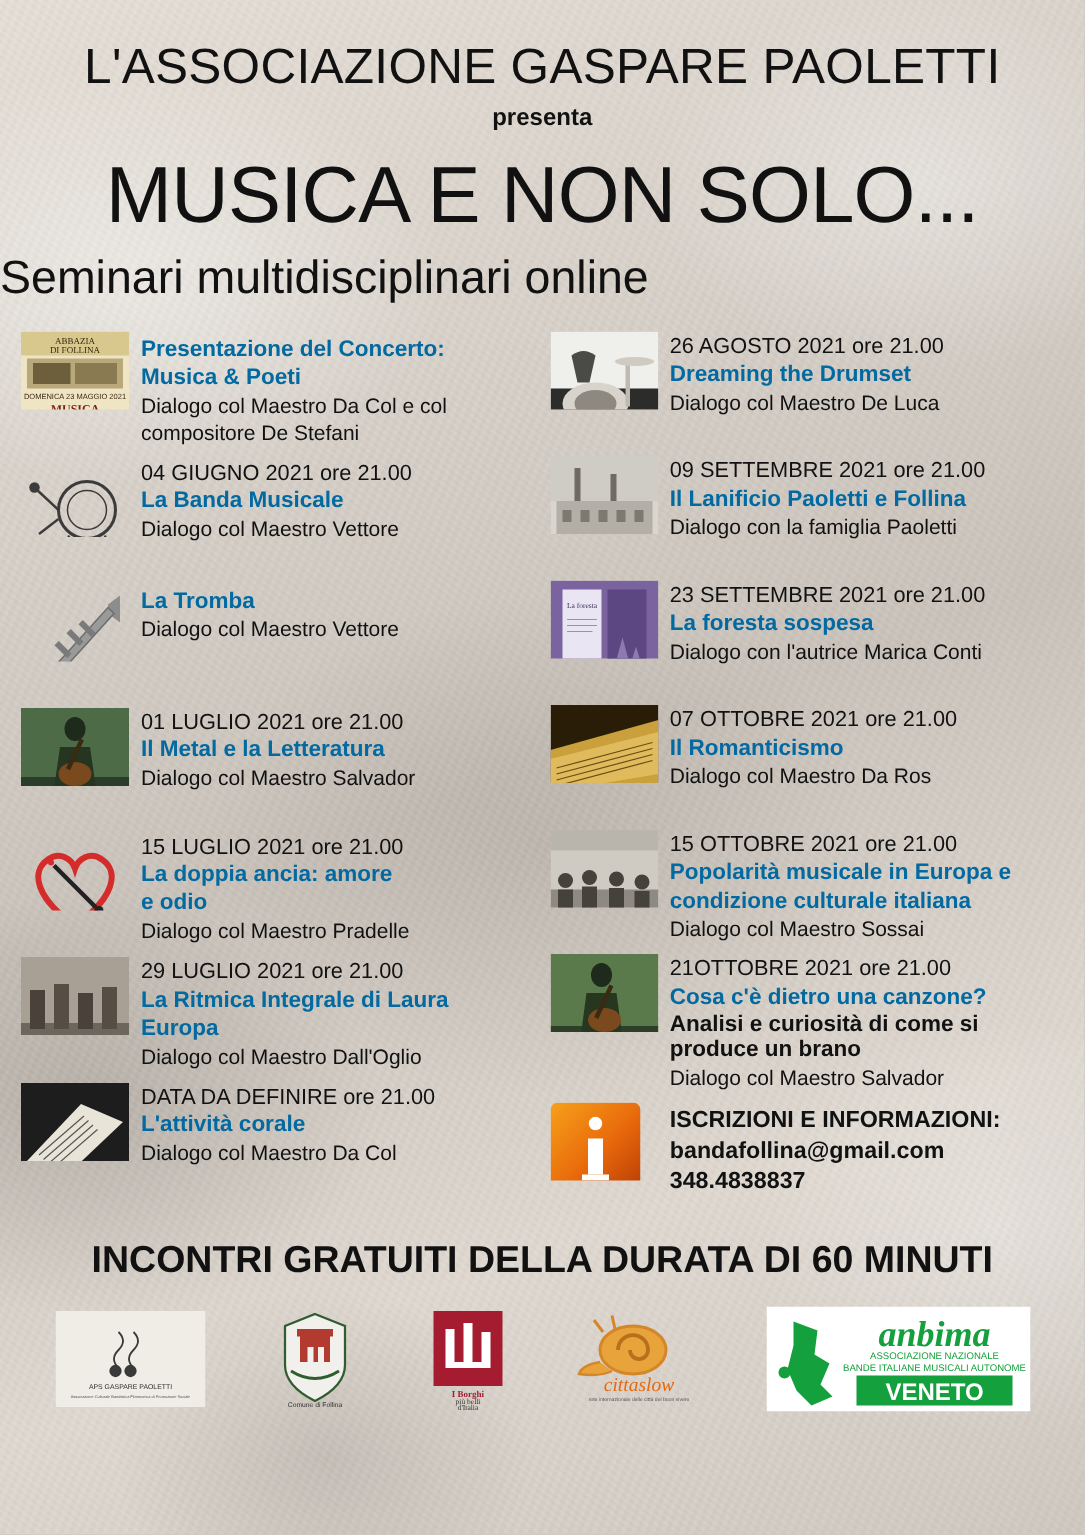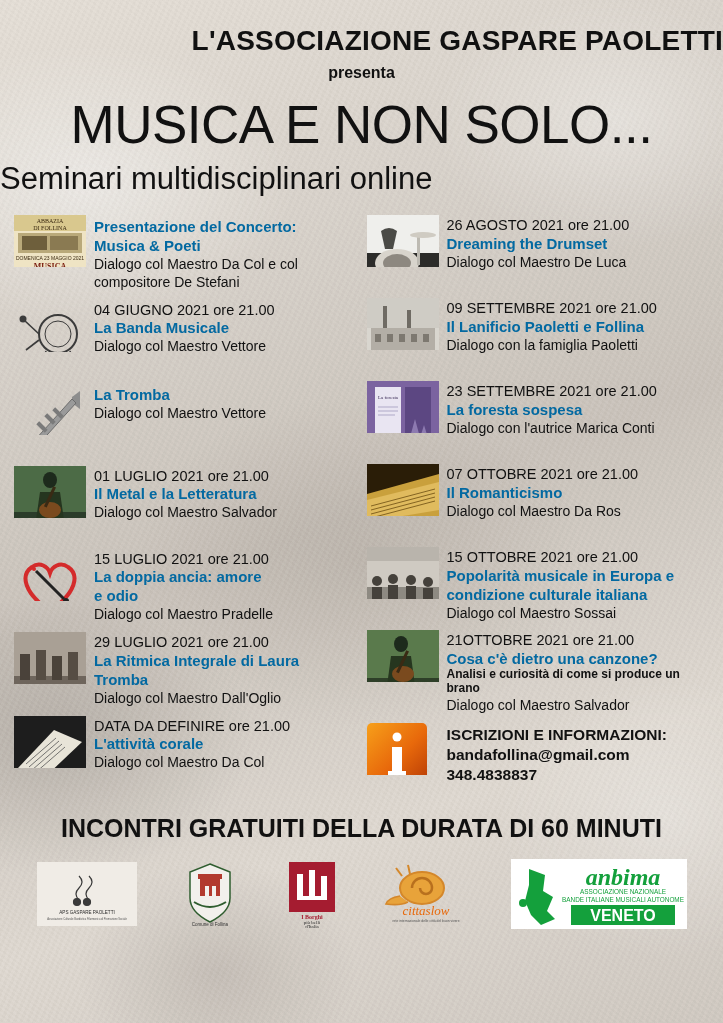--- a/index.html
+++ b/index.html
@@ -29,23 +29,23 @@
   .noise {
     position: absolute; inset: 0; z-index: 1; opacity: 0.30;
     background-image:
       repeating-linear-gradient(37deg, rgba(255,255,255,0.10) 0 2px, rgba(0,0,0,0.035) 2px 4px),
       repeating-linear-gradient(113deg, rgba(255,255,255,0.07) 0 3px, rgba(0,0,0,0.03) 3px 6px);
   }
   .wrap { position: relative; z-index: 2; padding: 0; }
 
   
   .assoc {
-    text-align: right;
-    font-weight: bold;
-    font-size: 28px;
+    text-align: center;
+    font-weight: normal;
+    font-size: 33px;
     letter-spacing: 0.2px;
     color: #111;
     padding-top: 25px;
     white-space: nowrap;
   }
   .presenta {
     text-align: center;
     font-weight: bold;
     font-size: 16px;
     color: #111;
@@ -86,21 +86,21 @@
     min-width: 72px;
     height: 52px;
     position: relative;
     overflow: hidden;
     flex: 0 0 72px;
   }
   .etext { padding-top: 2px; }
   .edate { font-size: 14.5px; color: #111; line-height: 1.15; }
   .etitle { font-size: 15px; font-weight: bold; color: #0369a1; line-height: 1.2; margin-top: 1px; }
   .esub { font-size: 14px; color: #111; line-height: 1.2; margin-top: 1px; }
-  .etitle-small { font-size: 12px; font-weight: bold; color:#111; line-height:1.15; }
+  .etitle-small { font-size: 15px; font-weight: bold; color:#111; line-height:1.15; }
 
   
   .contact-text { padding-top: 2px; }
   .contact-line { font-size: 15.5px; font-weight: bold; color: #111; line-height: 1.32; }
 
   
   .banner {
     text-align: center;
     font-weight: bold;
     font-size: 25px;
@@ -244,21 +244,21 @@
             <rect x="6" y="22" width="10" height="26" fill="#4a423a"></rect>
             <rect x="22" y="18" width="10" height="30" fill="#564d44"></rect>
             <rect x="38" y="24" width="10" height="24" fill="#4a423a"></rect>
             <rect x="54" y="20" width="10" height="28" fill="#564d44"></rect>
             <rect x="0" y="52" width="72" height="4" fill="#8b8176"></rect>
           </svg>
         </div>
         <div class="etext">
           <div class="edate">29 LUGLIO 2021 ore 21.00</div>
           <div class="etitle">La Ritmica Integrale di Laura</div>
-          <div class="etitle">Tromba</div>
+          <div class="etitle">Europa</div>
           <div class="esub">Dialogo col Maestro Dall'Oglio</div>
         </div>
       </div>
 
       <div class="entry">
         <div class="thumb">
           <svg width="72" height="72" viewBox="0 0 72 72">
             <rect width="72" height="72" fill="#1d1d1d"></rect>
             <polygon points="4,52 40,14 68,26 30,62" fill="#e8e4d8"></polygon>
             <g stroke="#555" stroke-width="0.8">

